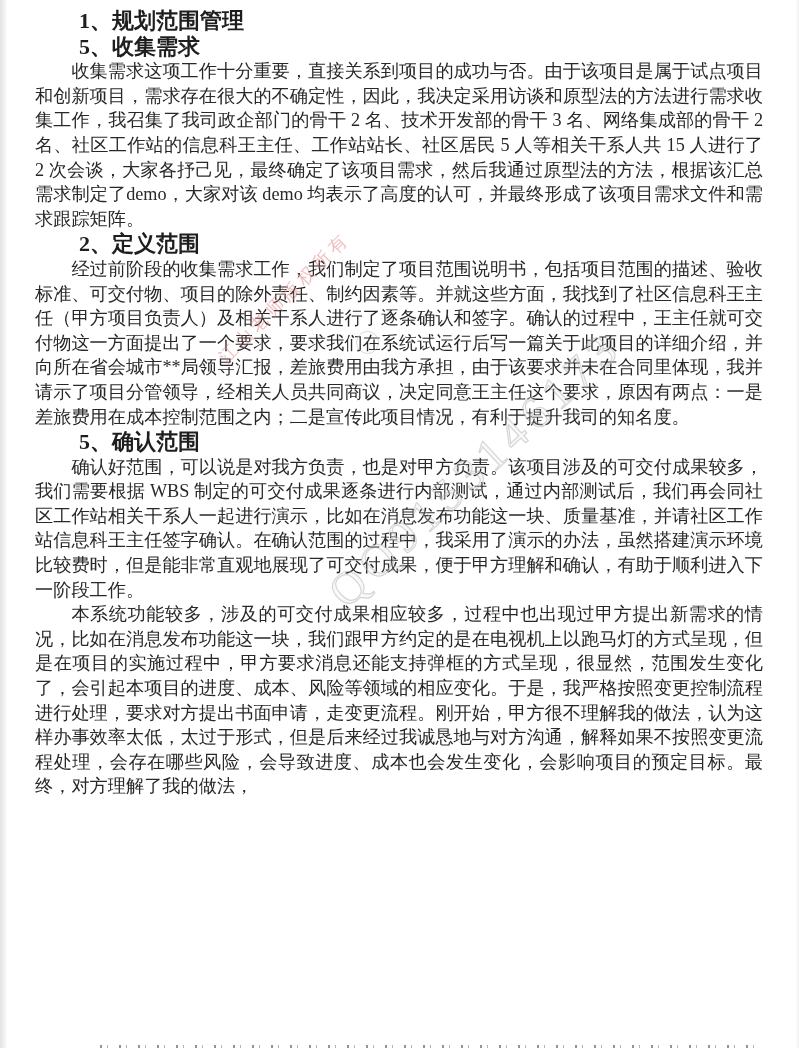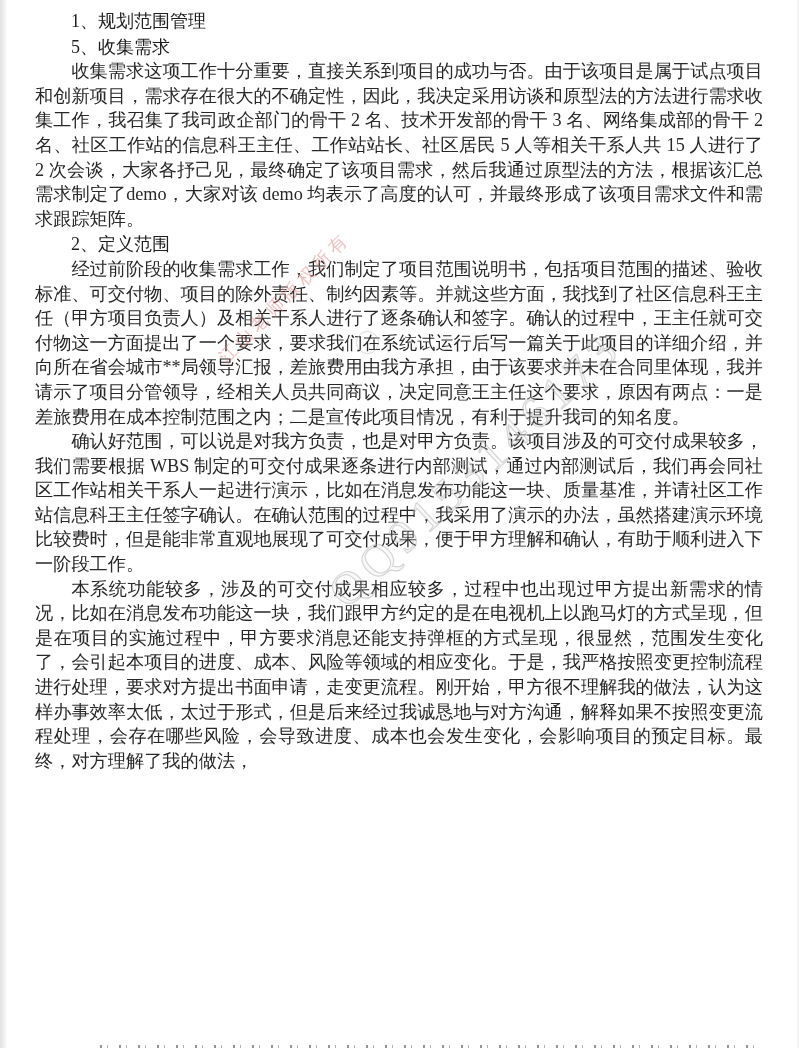--- a/index.html
+++ b/index.html
@@ -10,22 +10,22 @@
   }
   .page{
     position:absolute;inset:0;box-sizing:border-box;
     padding:8px 36px 0 35px;
     color:#282828;
     font-size:18.2px;line-height:24.6px;
     z-index:1;
   }
   .sec-heading{
     margin:1px 0 0 0;
-    font-size:18px;line-height:24.6px;
-    font-weight:normal;color:#1e1e1e;
+    font-size:22px;line-height:24.6px;
+    font-weight:bold;color:#1e1e1e;
     text-indent:2em;
   }
   .sec-body{
     margin:0;
     text-indent:2em;
     text-align:justify;
     text-justify:inter-ideograph;
     word-break:break-all;
   }
   
@@ -82,20 +82,21 @@
 
   <h2 class="sec-heading">1、规划范围管理</h2>
 
   <h2 class="sec-heading">5、收集需求</h2>
   <p class="sec-body">收集需求这项工作十分重要，直接关系到项目的成功与否。由于该项目是属于试点项目和创新项目，需求存在很大的不确定性，因此，我决定采用访谈和原型法的方法进行需求收集工作，我召集了我司政企部门的骨干 2 名、技术开发部的骨干 3 名、网络集成部的骨干 2 名、社区工作站的信息科王主任、工作站站长、社区居民 5 人等相关干系人共 15 人进行了 2 次会谈，大家各抒己见，最终确定了该项目需求，然后我通过原型法的方法，根据该汇总需求制定了demo，大家对该 demo 均表示了高度的认可，并最终形成了该项目需求文件和需求跟踪矩阵。</p>
 
   <h2 class="sec-heading">2、定义范围</h2>
   <p class="sec-body">经过前阶段的收集需求工作，我们制定了项目范围说明书，包括项目范围的描述、验收标准、可交付物、项目的除外责任、制约因素等。并就这些方面，我找到了社区信息科王主任（甲方项目负责人）及相关干系人进行了逐条确认和签字。确认的过程中，王主任就可交付物这一方面提出了一个要求，要求我们在系统试运行后写一篇关于此项目的详细介绍，并向所在省会城市**局领导汇报，差旅费用由我方承担，由于该要求并未在合同里体现，我并请示了项目分管领导，经相关人员共同商议，决定同意王主任这个要求，原因有两点：一是差旅费用在成本控制范围之内；二是宣传此项目情况，有利于提升我司的知名度。</p>
 
 
+  <h2 class="sec-heading">5、确认范围</h2>
   <p class="sec-body">确认好范围，可以说是对我方负责，也是对甲方负责。该项目涉及的可交付成果较多，我们需要根据 WBS 制定的可交付成果逐条进行内部测试，通过内部测试后，我们再会同社区工作站相关干系人一起进行演示，比如在消息发布功能这一块、质量基准，并请社区工作站信息科王主任签字确认。在确认范围的过程中，我采用了演示的办法，虽然搭建演示环境比较费时，但是能非常直观地展现了可交付成果，便于甲方理解和确认，有助于顺利进入下一阶段工作。</p>
 
   <p class="sec-body">本系统功能较多，涉及的可交付成果相应较多，过程中也出现过甲方提出新需求的情况，比如在消息发布功能这一块，我们跟甲方约定的是在电视机上以跑马灯的方式呈现，但是在项目的实施过程中，甲方要求消息还能支持弹框的方式呈现，很显然，范围发生变化了，会引起本项目的进度、成本、风险等领域的相应变化。于是，我严格按照变更控制流程进行处理，要求对方提出书面申请，走变更流程。刚开始，甲方很不理解我的做法，认为这样办事效率太低，太过于形式，但是后来经过我诚恳地与对方沟通，解释如果不按照变更流程处理，会存在哪些风险，会导致进度、成本也会发生变化，会影响项目的预定目标。最终，对方理解了我的做法，</p>
 
 </div>
 
 <div class="wm wm-gray">QQ9153146173</div>
 <div class="wm wm-pink">江山老师版权所有</div>
 <div class="stray-circle"></div>
 

